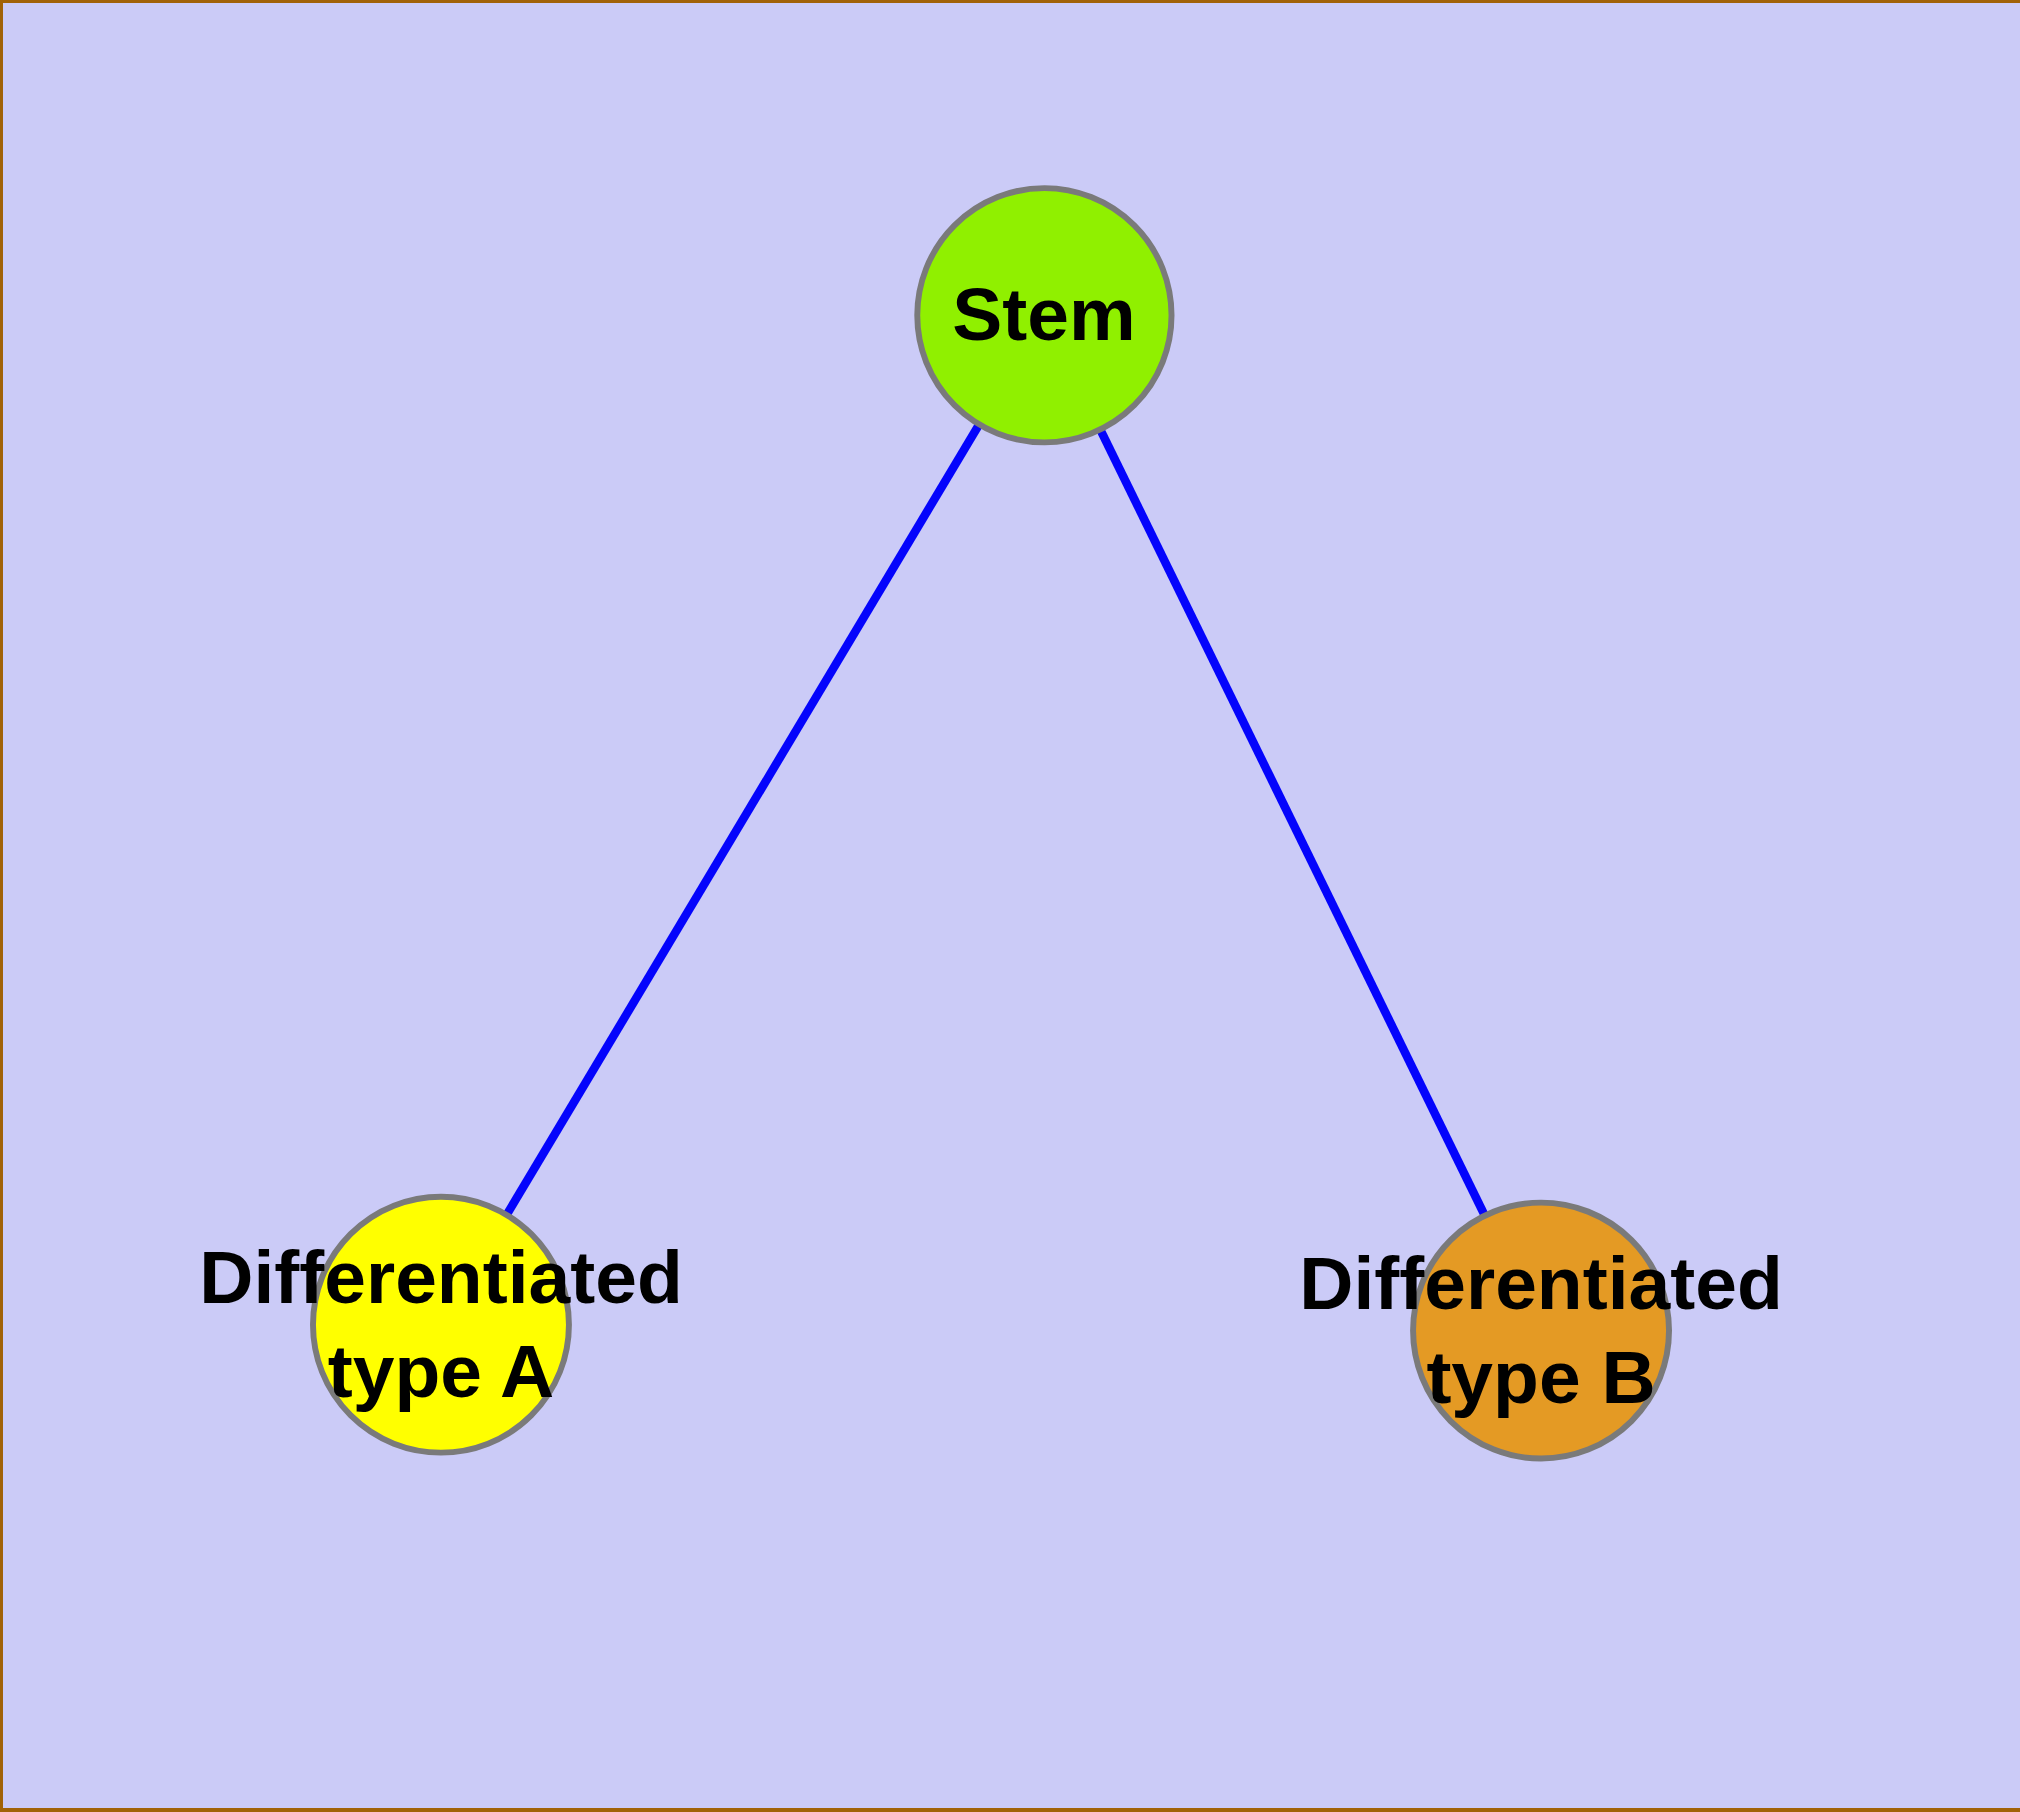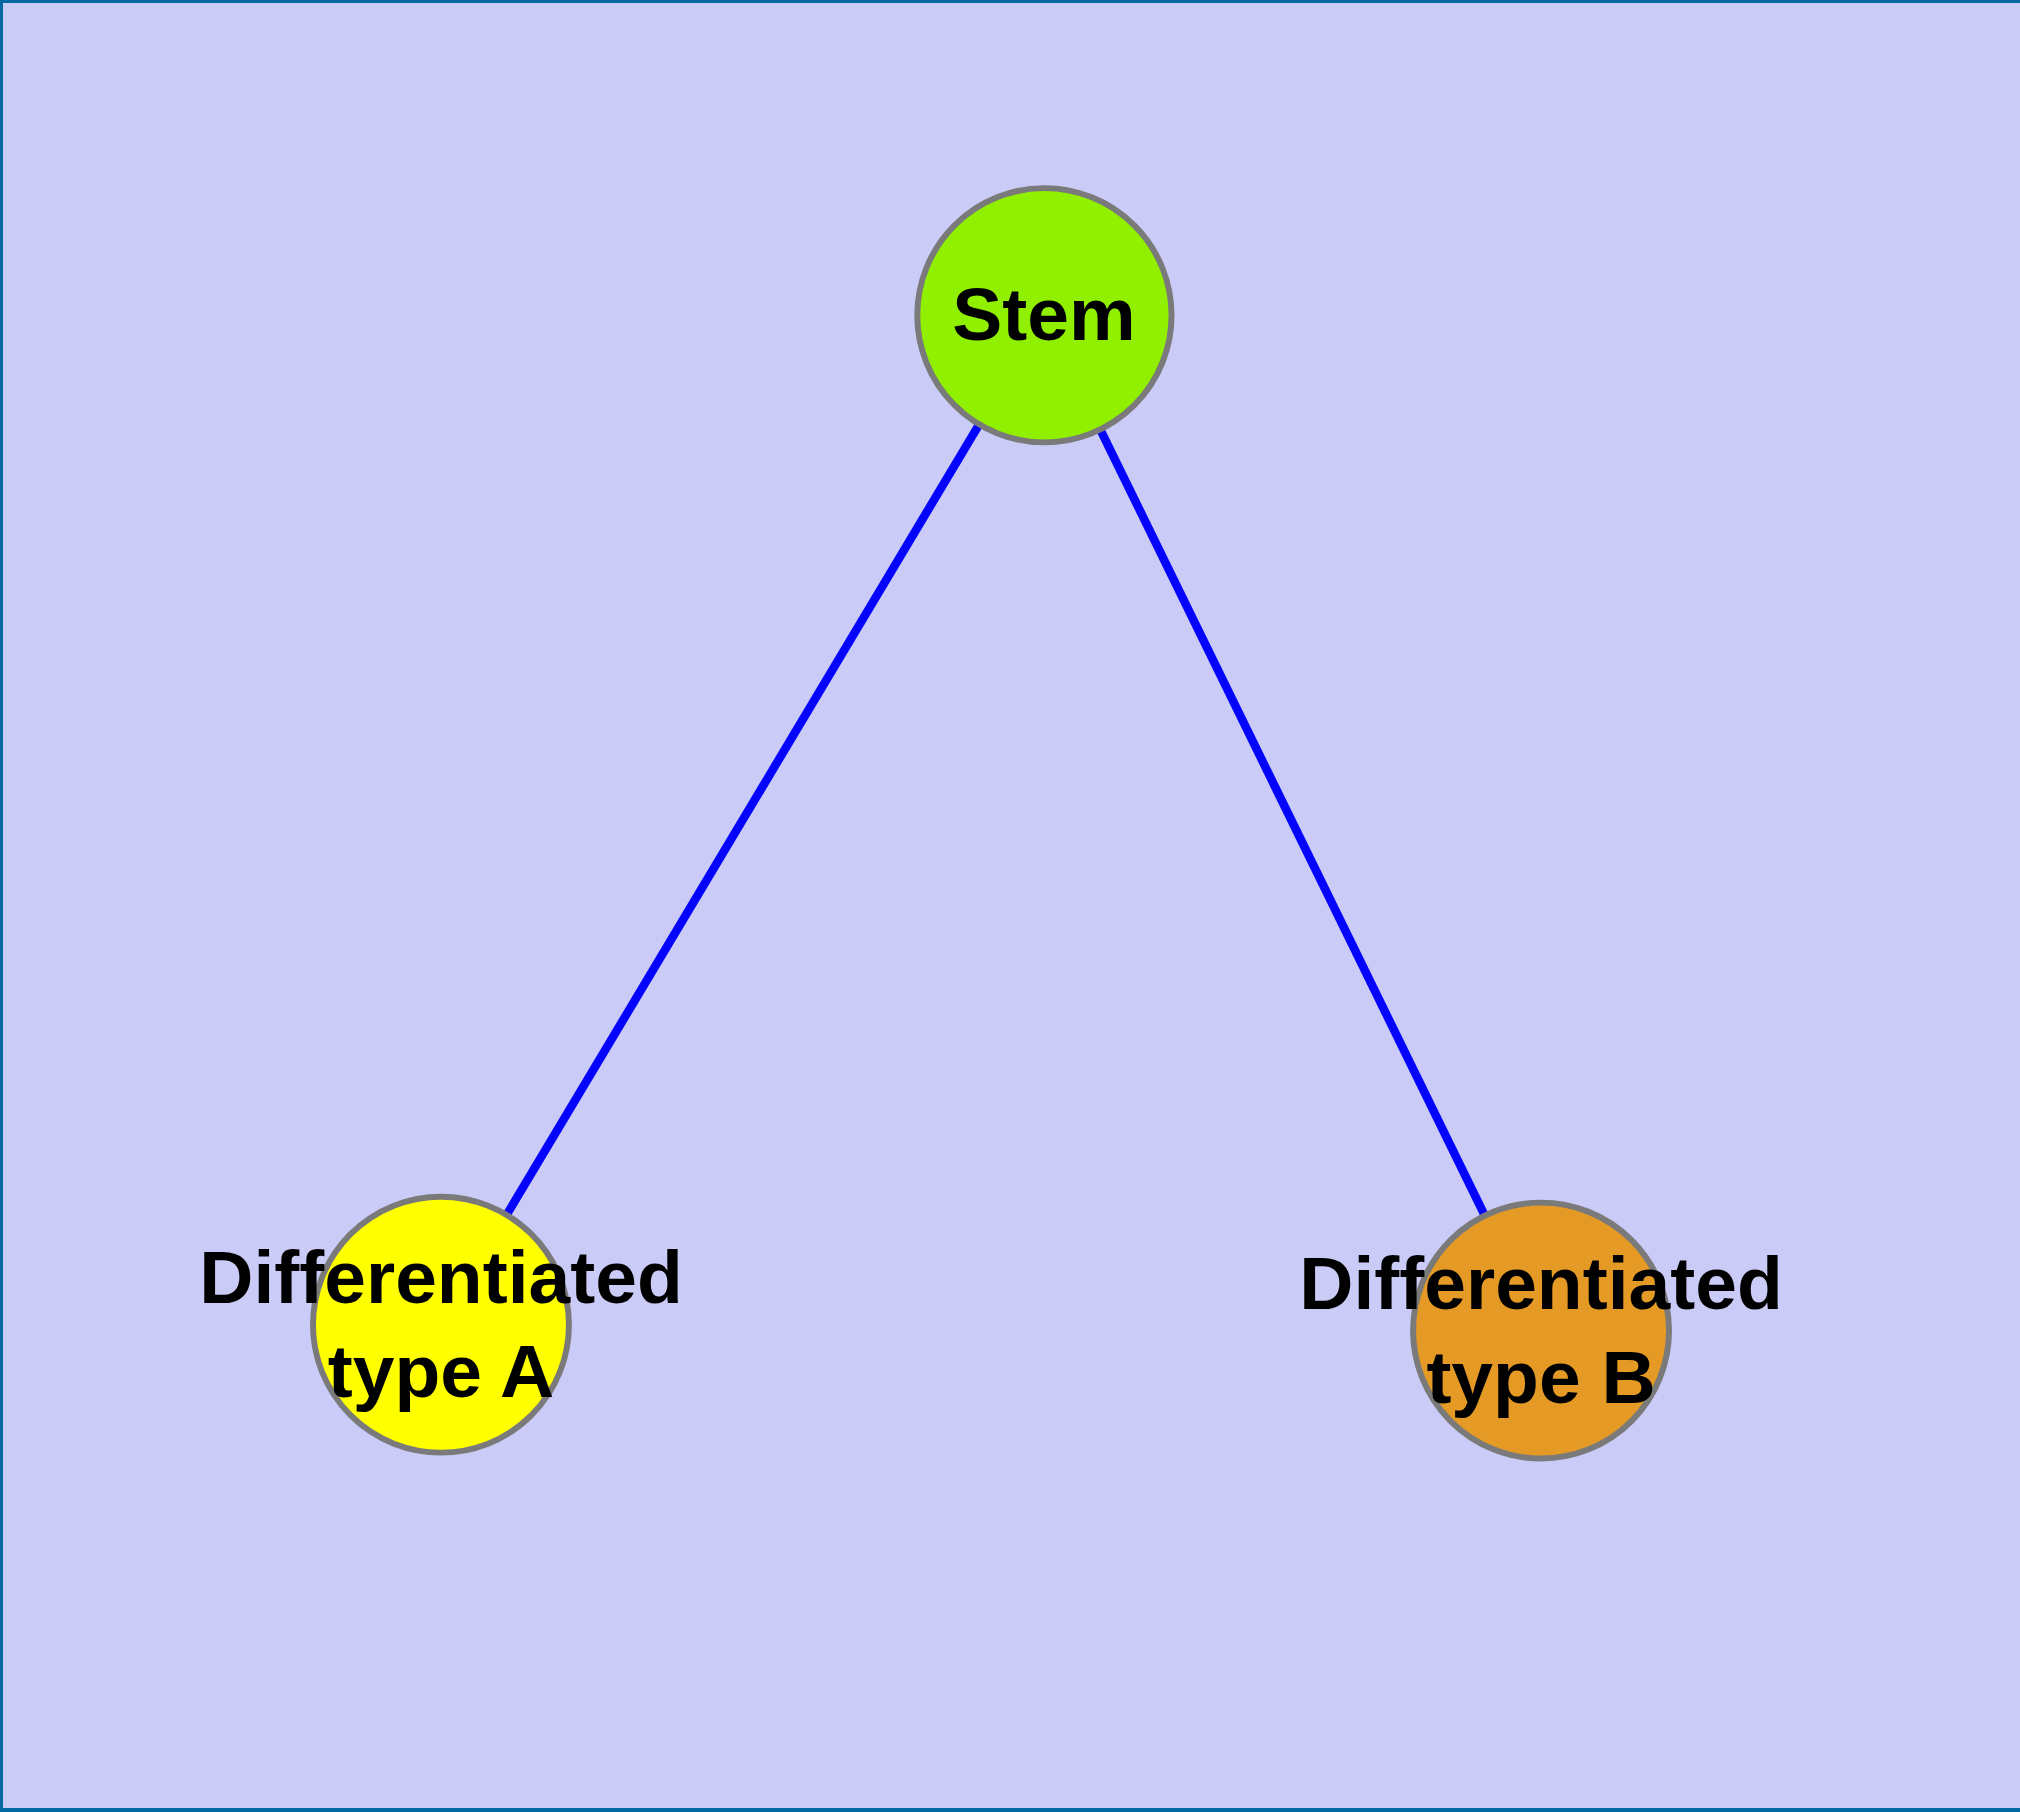--- a/index.html
+++ b/index.html
@@ -4,21 +4,21 @@
 <style>
   html, body {
     margin: 0;
     padding: 0;
     background: #ffffff;
   }
   .canvas {
     position: relative;
     width: 2021px;
     height: 1812px;
-    background: #0369a1;
+    background: #a16207;
     overflow: hidden;
     font-family: "Liberation Sans", sans-serif;
   }
   .panel {
     position: absolute;
     left: 2.5px;
     top: 2.5px;
     right: 0px;
     bottom: 4.2px;
     

